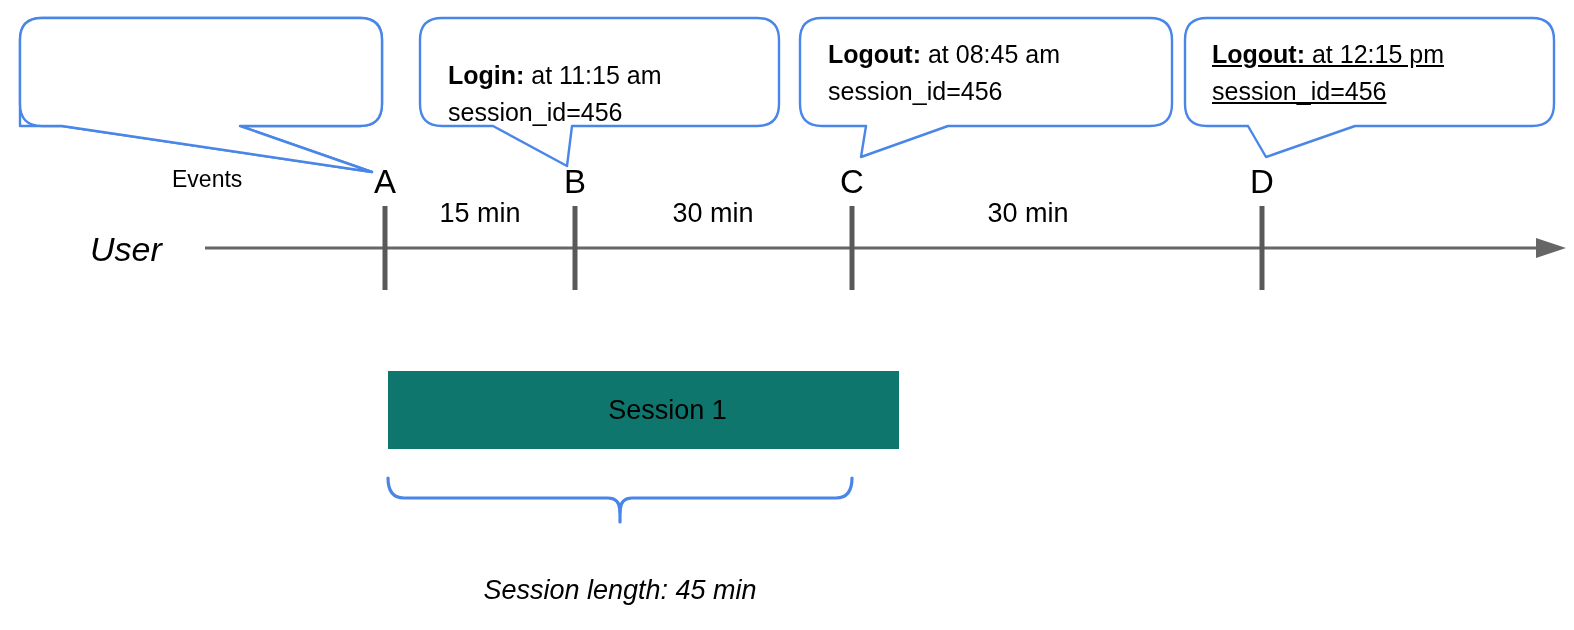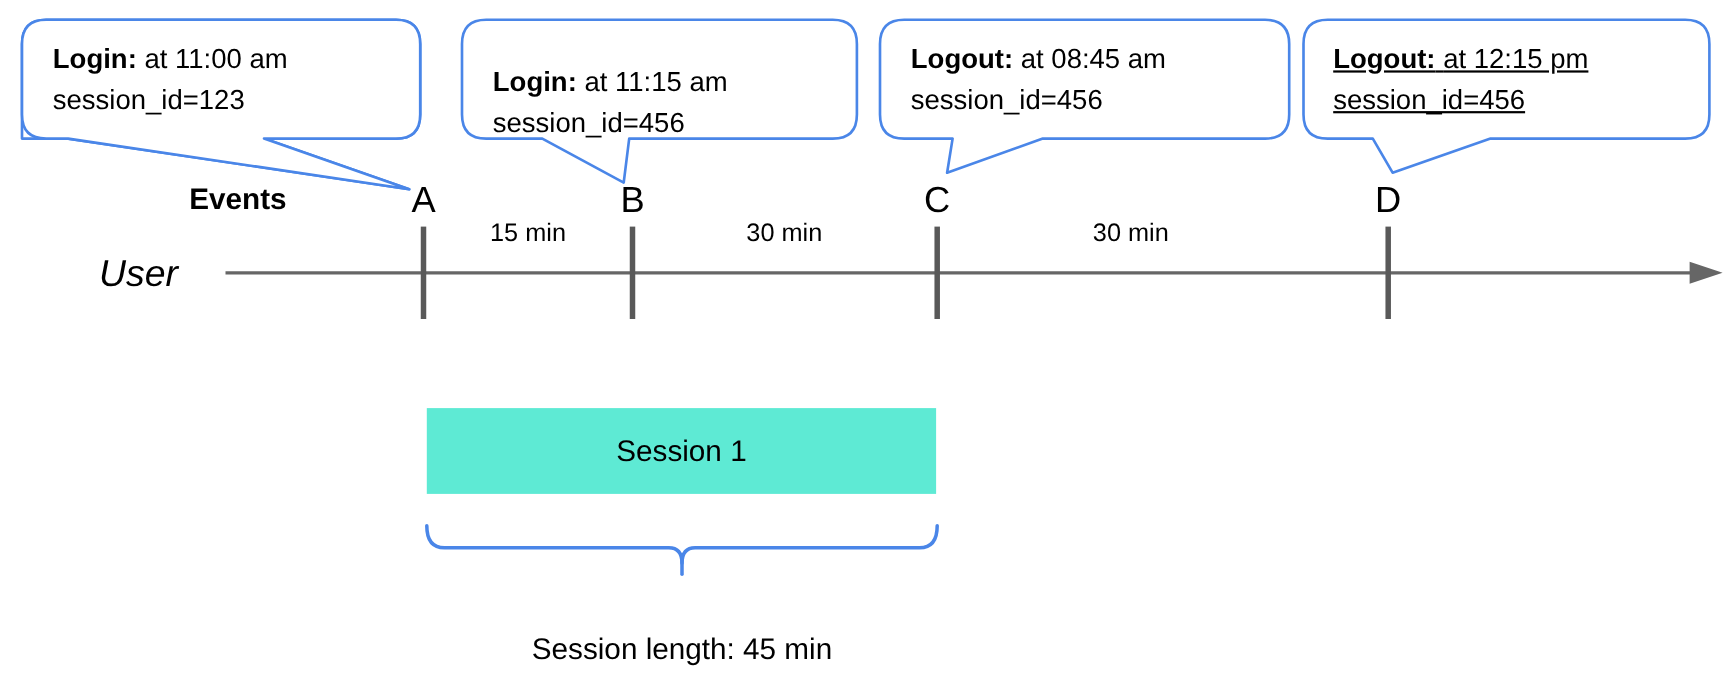--- a/index.html
+++ b/index.html
@@ -39,47 +39,47 @@
   }
   .axis-label {
     position: absolute;
     font-size: 34px;
     color: #000000;
     white-space: nowrap;
     font-style: italic;
   }
   .row-label {
     position: absolute;
-    font-size: 27px;
+    font-size: 23px;
     color: #000000;
     white-space: nowrap;
-    font-weight: bold;
   }
   .tick-label {
     position: absolute;
     font-size: 33px;
     color: #000000;
     white-space: nowrap;
     text-align: center;
   }
   .interval-label {
     position: absolute;
-    font-size: 23px;
+    font-size: 27px;
     color: #000000;
     white-space: nowrap;
     text-align: center;
   }
   .session-box {
     position: absolute;
-    background: #5eead4;
+    background: #0f766e;
     display: flex;
     align-items: center;
     justify-content: center;
     font-size: 27px;
     color: #000000;
+    padding-left: 48px;
   }
   .caption {
     position: absolute;
     font-size: 27px;
     color: #000000;
     white-space: nowrap;
     text-align: center;
   }
 </style>
 </head>
@@ -117,24 +117,20 @@
       <line x1="852" y1="206" x2="852" y2="290" stroke="#595959" stroke-width="5"></line>
       <line x1="1262" y1="206" x2="1262" y2="290" stroke="#595959" stroke-width="5"></line>
     </g>
 
     <g>
       <path d="M 388 478 Q 388 498 404 498 L 608 498 Q 620 498 620 512 Q 620 498 632 498 L 836 498 Q 852 498 852 478" fill="none" stroke="#4a86e8" stroke-width="3.2" stroke-linecap="round" stroke-linejoin="round"></path>
       <path d="M 620 505 L 620 522" fill="none" stroke="#4a86e8" stroke-width="3.2" stroke-linecap="round"></path>
     </g>
   </svg>
 
-  <div class="callout-text" style="left:48px; top:36px;">
-    <div><span class="evt">Login:</span> <span>at 11:00 am</span></div>
-    <div>session_id=123</div>
-  </div>
 
   <div class="callout-text" style="left:448px; top:36px;margin-top:21px;">
     <div><span class="evt">Login:</span> <span>at 11:15 am</span></div>
     <div>session_id=456</div>
   </div>
 
   <div class="callout-text" style="left:828px; top:36px;">
     <div><span class="evt">Logout:</span> <span>at 08:45 am</span></div>
     <div>session_id=456</div>
   </div>
@@ -153,15 +149,15 @@
   <div class="tick-label" style="left:1242px; top:163px; width:40px;">D</div>
 
   <div class="interval-label" style="left:420px; top:198px; width:120px;">15 min</div>
   <div class="interval-label" style="left:653px; top:198px; width:120px;">30 min</div>
   <div class="interval-label" style="left:968px; top:198px; width:120px;">30 min</div>
 
   <div class="session-box" style="left:388px; top:371px; width:463px; height:78px;">
     <span>Session 1</span>
   </div>
 
-  <div class="caption" style="left:420px; top:575px; width:400px;">Session length: 45 min</div>
+  <div class="caption" style="left:420px; top:575px; width:400px;font-style:italic;">Session length: 45 min</div>
 
 </div>
 
 </body></html>

